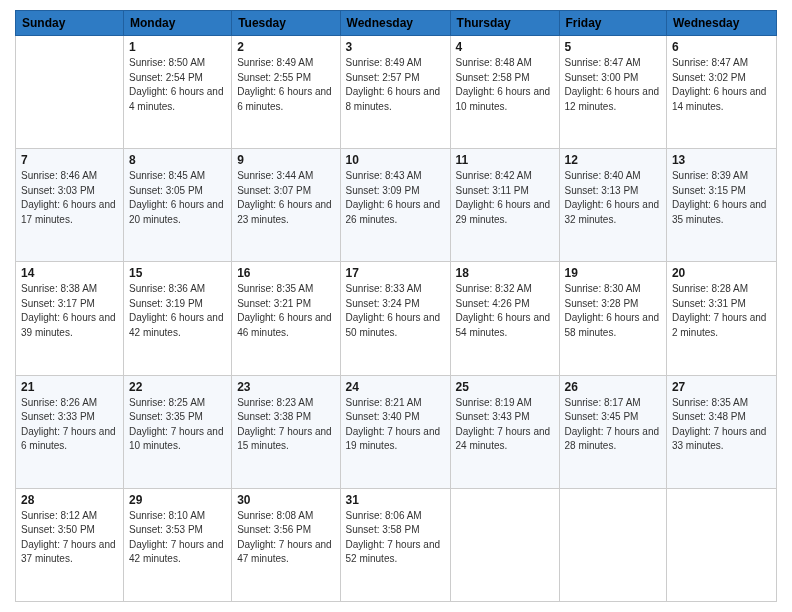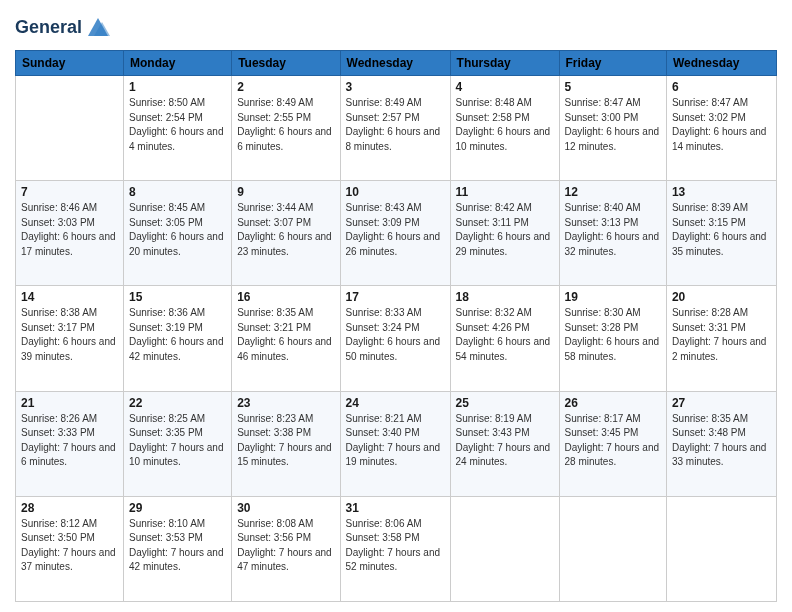--- a/index.html
+++ b/index.html
@@ -96,38 +96,20 @@
       color: #333;
     }
     .empty-cell {
       background: #fff !important;
     }
   </style>
 </head>
 <body>
 
 <div class="page">
-  <div class="header">
-    <div class="logo">
-      <div>
-        <div style="display:flex;align-items:center;">
-          <span class="logo-text">General</span>
-          <svg class="logo-icon" viewBox="0 0 28 28" xmlns="http://www.w3.org/2000/svg">
-            <polygon points="4,22 14,4 24,22" fill="#2e7bc4" opacity="0.85"></polygon>
-            <polygon points="10,22 18,8 26,22" fill="#2e7bc4" opacity="0.5"></polygon>
-          </svg>
-        </div>
-        <div class="logo-text logo-blue"></div>
-      </div>
-    </div>
-    <div class="title-block">
-      <div class="month-title"></div>
-      <div class="location"></div>
-    </div>
-  </div>
 
   <table class="calendar-table">
     <thead>
       <tr>
         <th>Sunday</th>
         <th>Monday</th>
         <th>Tuesday</th>
         <th>Wednesday</th>
         <th>Thursday</th>
         <th>Friday</th>

